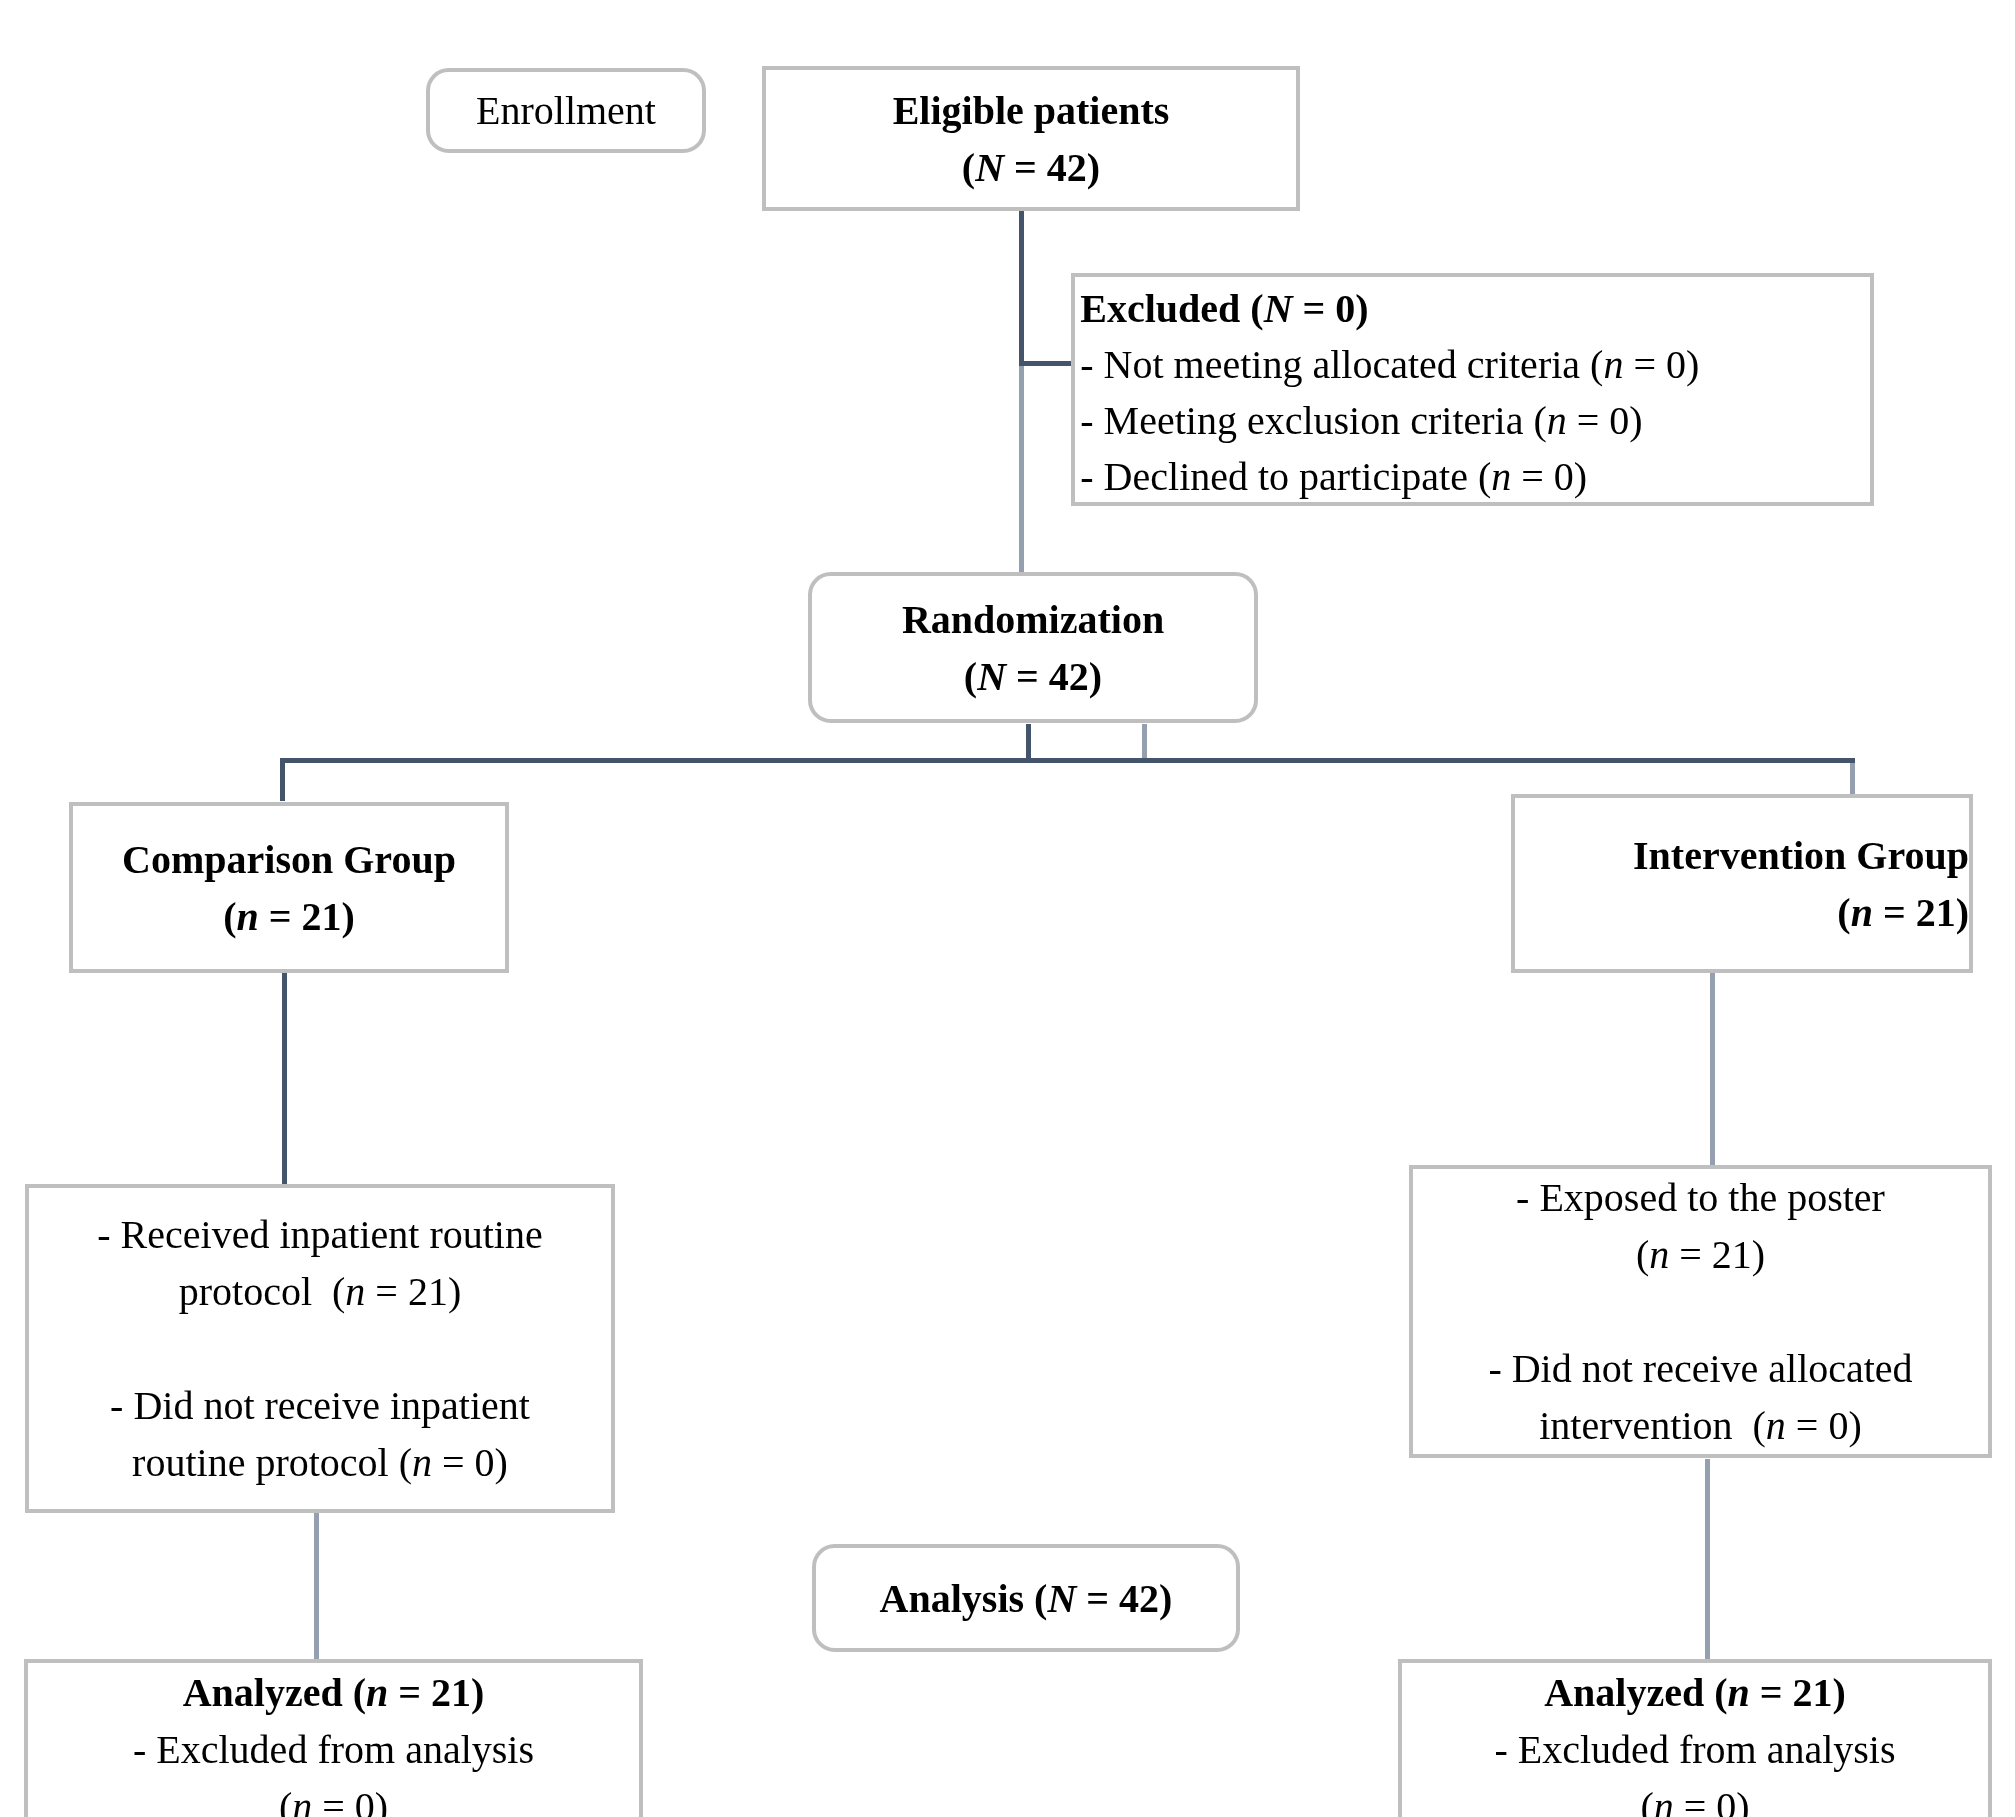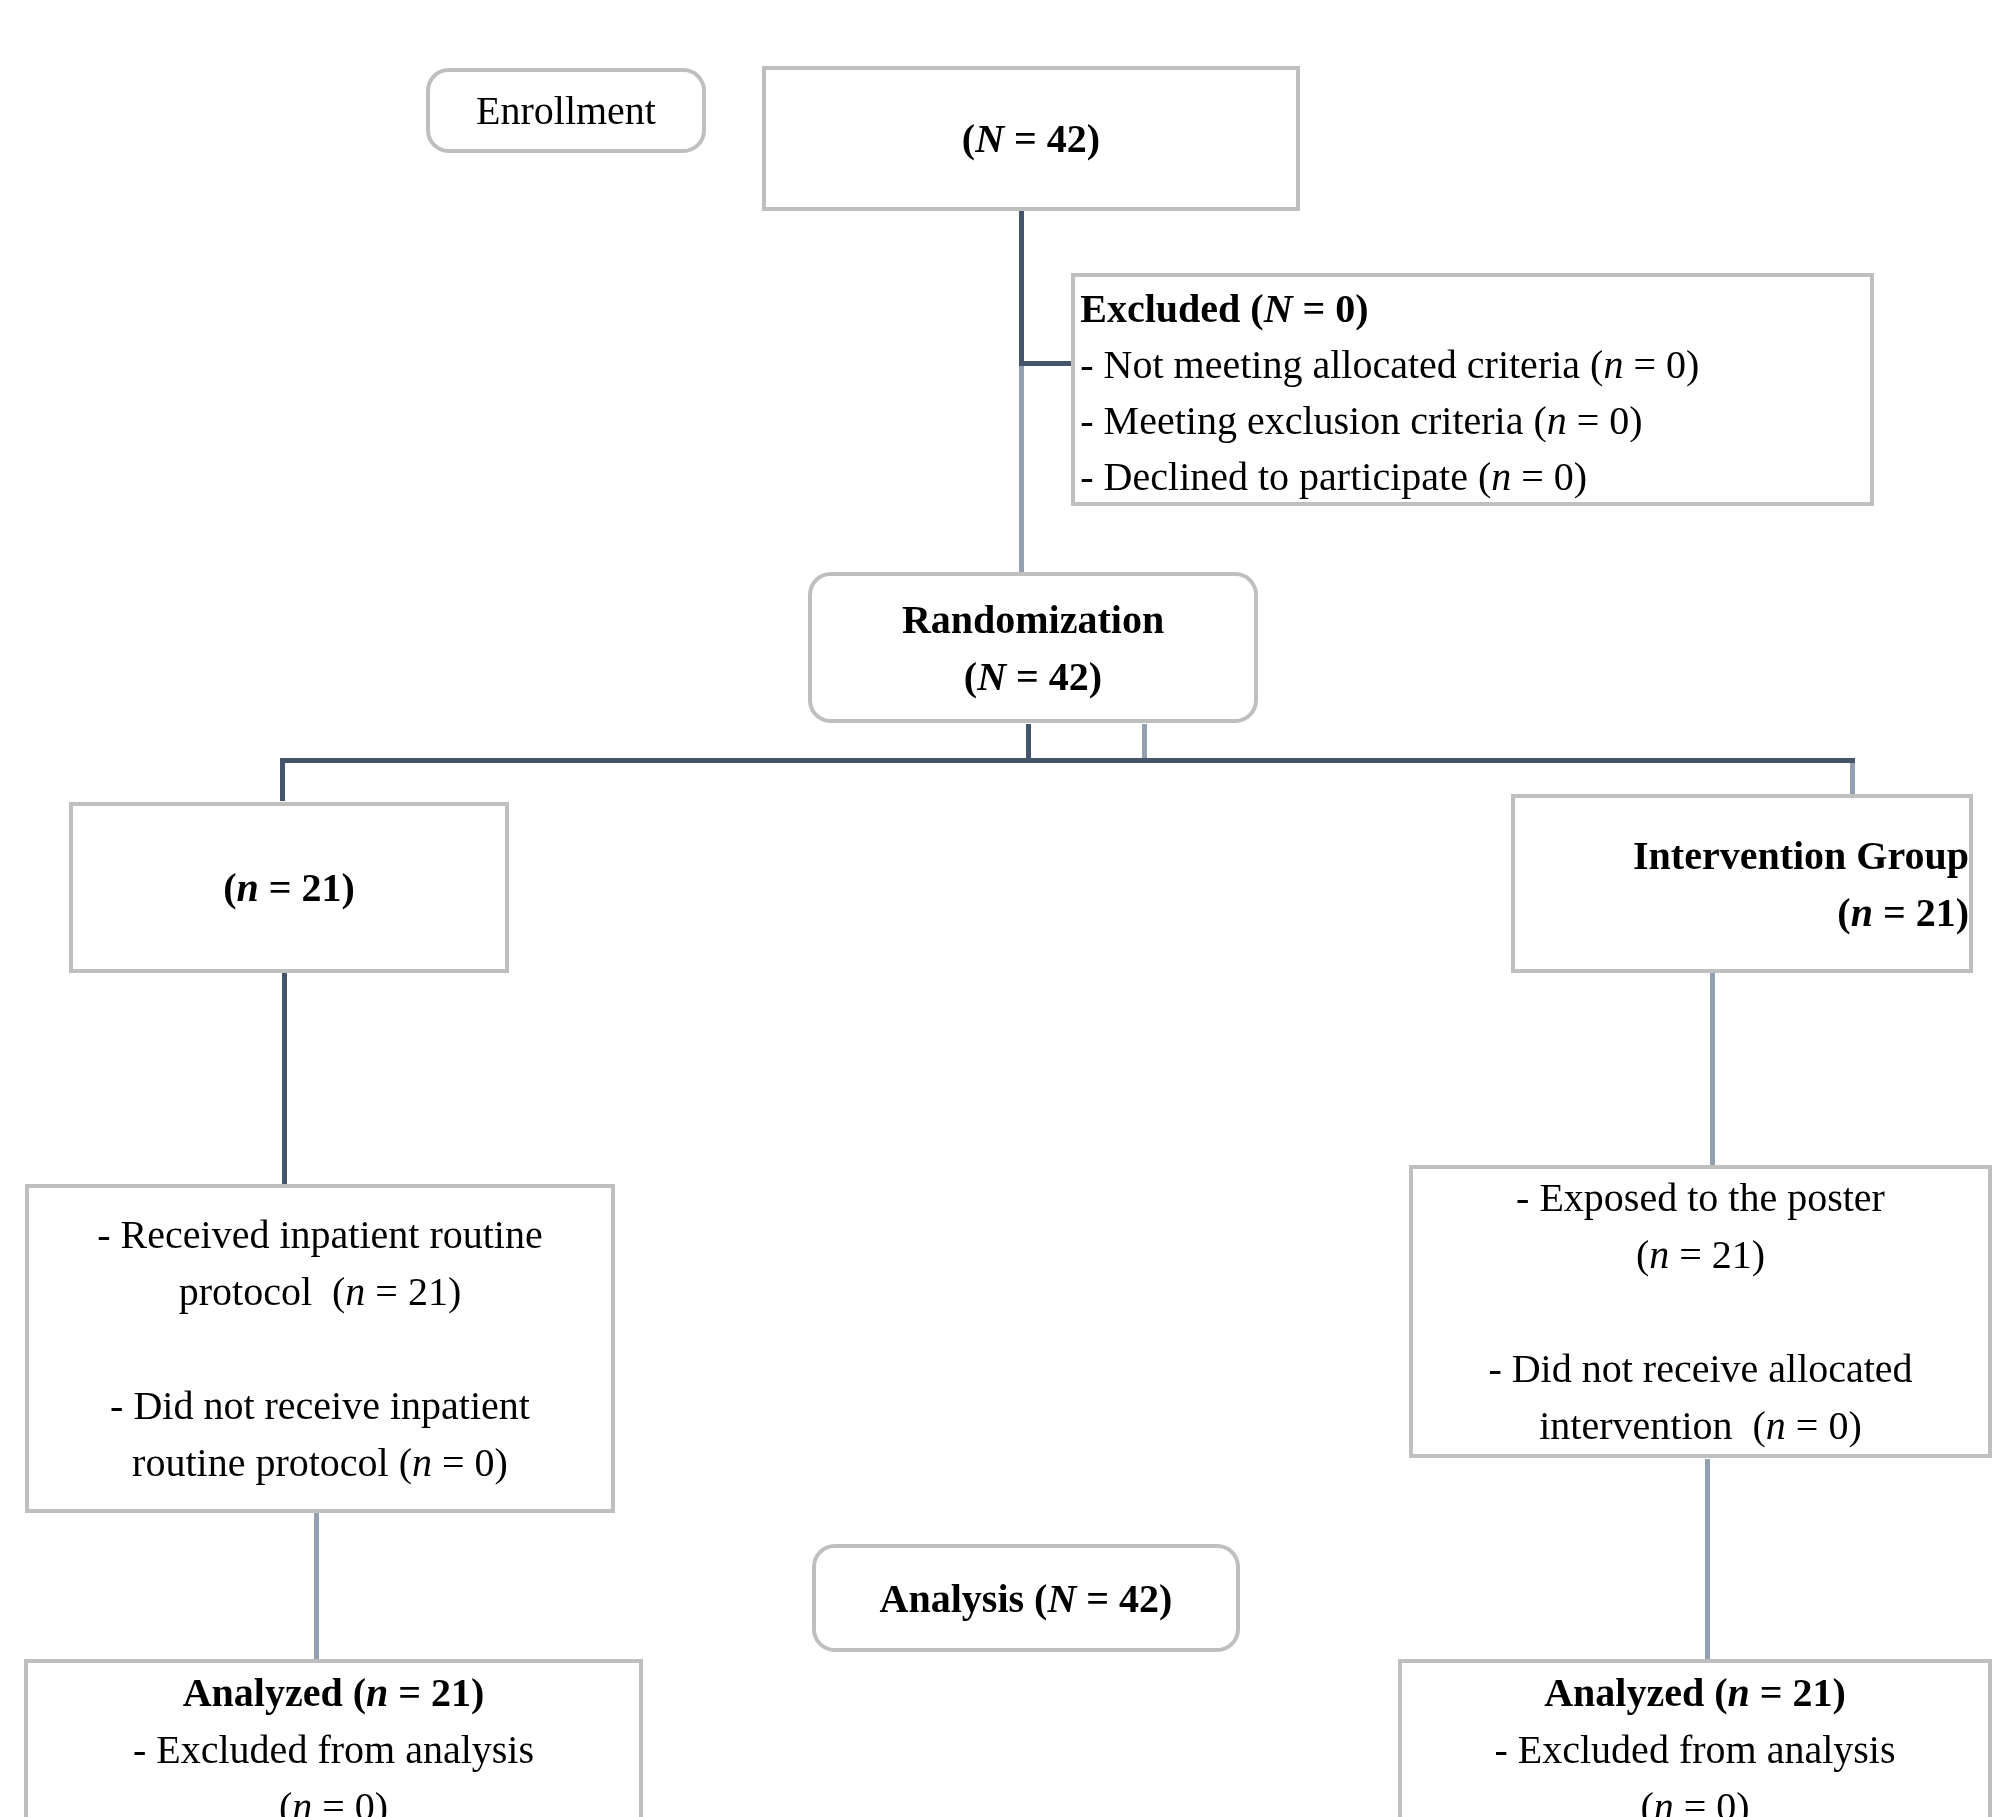--- a/index.html
+++ b/index.html
@@ -45,33 +45,35 @@
   <div class="conn light" style="left:1850px;top:717px;width:4.7px;height:31px;"></div>
   <div class="conn dark" style="left:282px;top:926px;width:4.7px;height:212px;"></div>
   <div class="conn light" style="left:1710px;top:926px;width:4.7px;height:193px;"></div>
   <div class="conn light" style="left:314px;top:1467px;width:4.7px;height:146px;"></div>
   <div class="conn light" style="left:1705px;top:1413px;width:4.7px;height:201px;"></div>
 
   <div class="box round" style="left:426px;top:22px;width:280px;height:85px;">
       <div class="line"><span>Enrollment</span></div>
     </div>
   <div class="box" style="left:762px;top:20px;width:538px;height:145px;">
+      <div class="line b"><span>Eligible patients</span></div>
       <div class="line b"><span>(</span><span class="it">N</span><span> = 42)</span></div>
     </div>
   <div class="box leftalign" style="left:1071px;top:227px;width:803px;height:233px;">
       <div class="line b"><span>Excluded (</span><span class="it">N</span><span> = 0)</span></div>
       <div class="line"><span>- Not meeting allocated criteria (</span><span class="it">n</span><span> = 0)</span></div>
       <div class="line"><span>- Meeting exclusion criteria (</span><span class="it">n</span><span> = 0)</span></div>
       <div class="line"><span>- Declined to participate (</span><span class="it">n</span><span> = 0)</span></div>
     </div>
   <div class="box round" style="left:808px;top:526px;width:450px;height:151px;">
       <div class="line b"><span>Randomization</span></div>
       <div class="line b"><span>(</span><span class="it">N</span><span> = 42)</span></div>
     </div>
   <div class="box" style="left:69px;top:756px;width:440px;height:171px;">
+      <div class="line b"><span>Comparison Group</span></div>
       <div class="line b"><span>(</span><span class="it">n</span><span> = 21)</span></div>
     </div>
   <div class="box" style="left:1511px;top:748px;width:462px;height:179px;align-items:flex-end;">
       <div class="line b"><span>Intervention Group</span></div>
       <div class="line b"><span>(</span><span class="it">n</span><span> = 21)</span></div>
     </div>
   <div class="box" style="left:25px;top:1138px;width:590px;height:329px;">
       <div class="line"><span>- Received inpatient routine</span></div>
       <div class="line"><span>protocol  (</span><span class="it">n</span><span> = 21)</span></div>
       <div class="line">&nbsp;</div>

